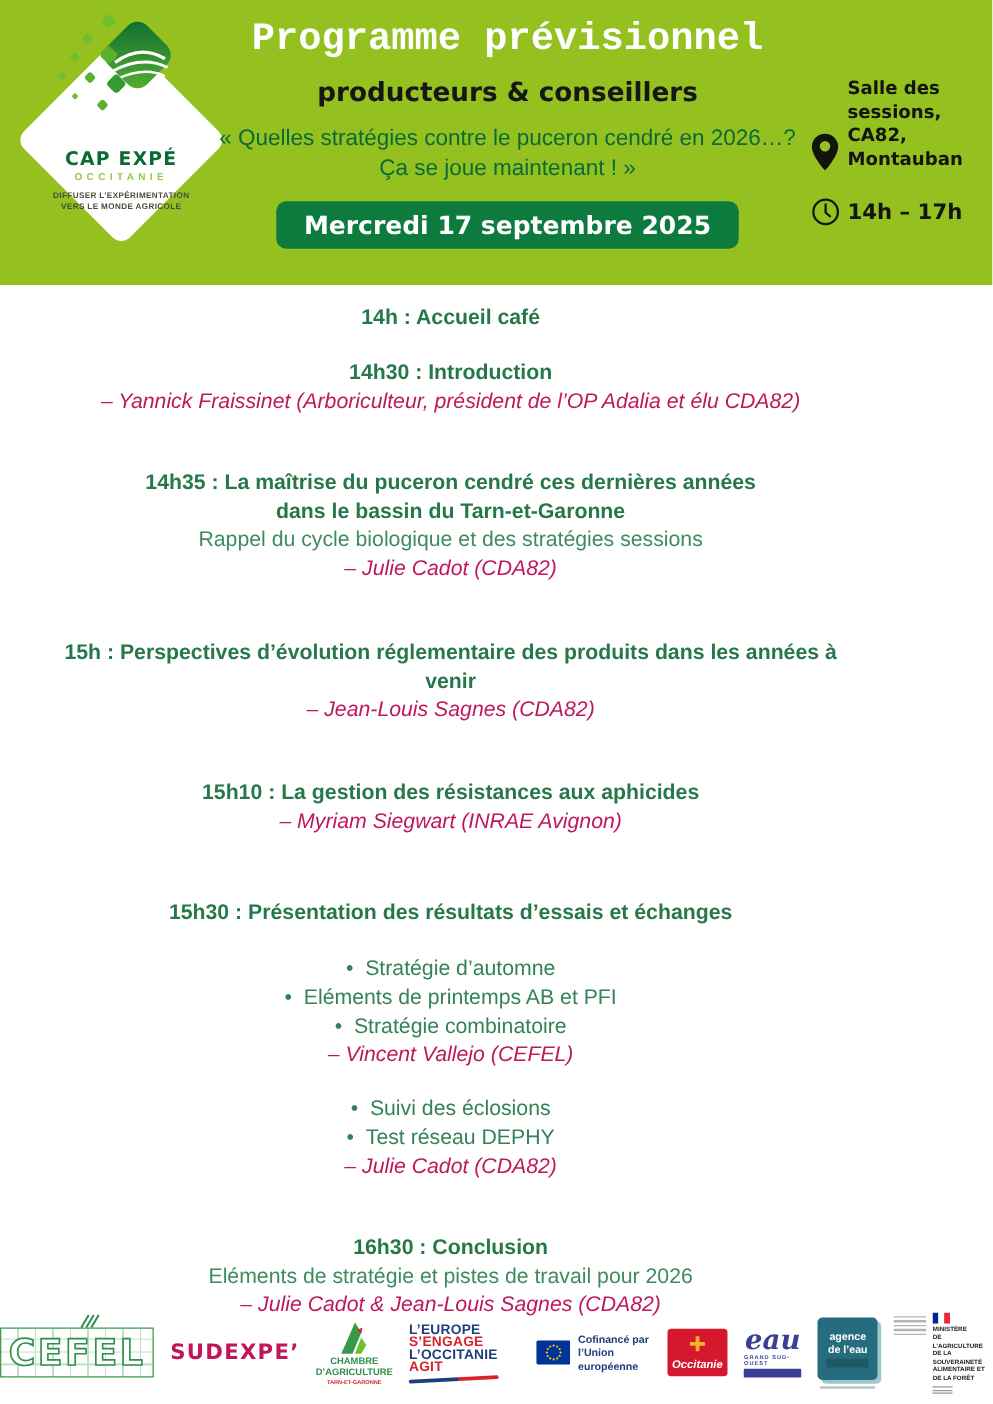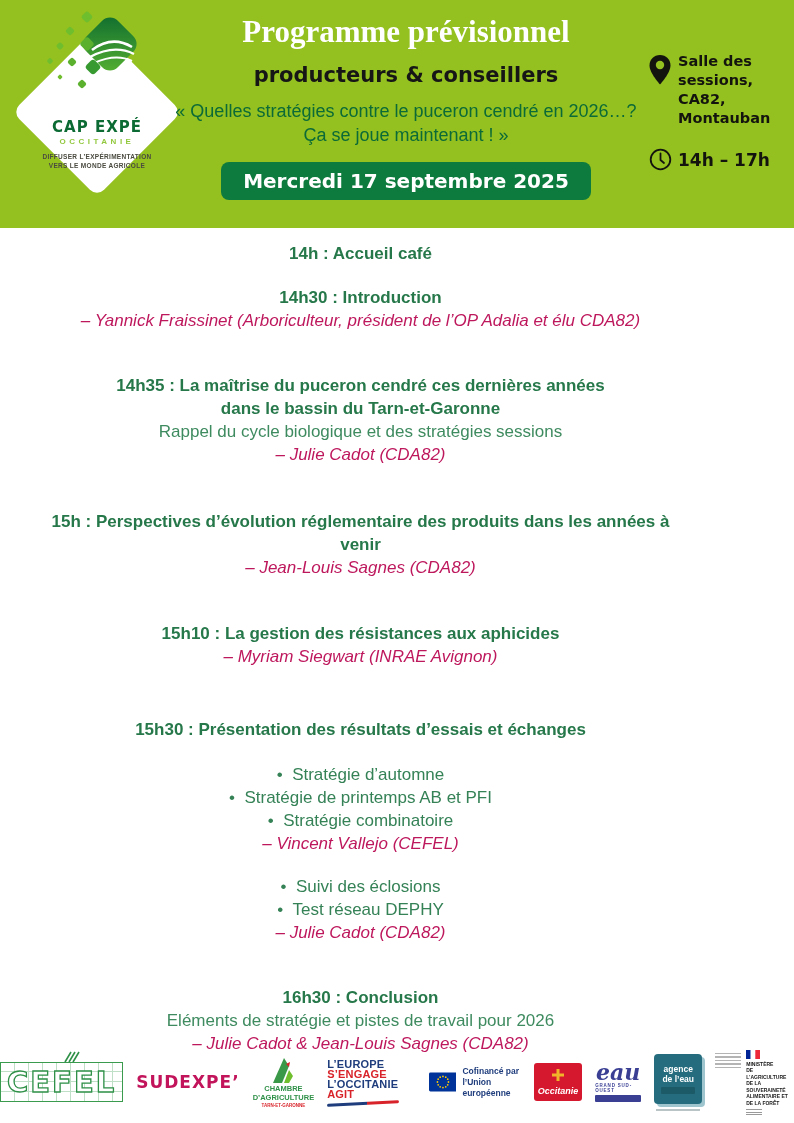--- a/index.html
+++ b/index.html
@@ -12,27 +12,27 @@
   
   .logo-box { position:absolute; left:12px; top:0; width:180px; height:215px; }
   .logo-diamond { position:absolute; left:25px; top:52px; width:120px; height:120px; background:#ffffff; transform:rotate(45deg); border-radius:10px; }
   .logo-mark { position:absolute; left:18px; top:2px; width:130px; height:110px; }
   .logo-text { position:absolute; left:0; top:118px; width:170px; text-align:center; }
   .logo-name { font-size:15px; font-weight:bold; letter-spacing:1px; color:#0c6a33; font-family:"DejaVu Sans", sans-serif; }
   .logo-region { font-size:8px; font-weight:bold; letter-spacing:3.5px; color:#92c83e; margin-top:1px; }
   .logo-tagline { font-size:6.5px; font-weight:bold; color:#4a4a40; margin-top:6px; line-height:9px; letter-spacing:0.3px; }
 
   .header-center { position:absolute; left:168px; right:150px; top:0; text-align:center; }
-  .h-title { margin-top:14px; font-size:31px; font-weight:bold; color:#ffffff; font-family:Liberation Serif, serif; }
+  .h-title { margin-top:14px; font-size:31px; font-weight:bold; color:#ffffff; font-family:Liberation Mono, monospace; }
   .h-sub { margin-top:12px; font-size:21px; font-weight:bold; color:#161616; line-height:27px; font-family:"DejaVu Sans", sans-serif; }
   .h-quote { margin-top:10px; font-size:18px; font-weight:500; color:#0b6a37; line-height:24px; }
   .h-badge { display:inline-block; margin-top:15px; padding:7px 22px; background:#0e7b3e; border-radius:8px; font-size:20px; font-weight:bold; color:#ffffff; font-family:"DejaVu Sans", sans-serif;text-align:right; }
 
   .header-right { position:absolute; right:6px; top:52px; width:146px; }
-  .hr-row { display:flex; align-items:flex-start; }
+  .hr-row { display:flex; align-items:flex-end;margin-top:10px; }
   .hr-icon { width:36px; flex:0 0 36px; display:flex; justify-content:center; padding-top:2px; }
   .hr-text { font-size:14.5px; font-weight:bold; color:#14140f; line-height:19px; font-family:"DejaVu Sans", sans-serif; }
   .hr-time { font-size:17px; font-weight:bold; color:#14140f; font-family:"DejaVu Sans", sans-serif; padding-top:2px; }
   .clock-row { margin-top:18px; align-items:center; }
 
   
   .schedule { position:absolute; top:228px; left:0; width:686px; text-align:center; font-size:17px; line-height:23px;padding-left:35px; }
   .s-title { color:#26784a; font-weight:bold; }
   .s-sub { color:#3f8b60; font-weight:500; }
   .s-speaker { color:#be185d; font-style:italic; font-weight:500; }
@@ -177,21 +177,21 @@
 
   <div class="s-title mt4">15h : Perspectives d’évolution réglementaire des produits dans les années à venir</div>
   <div class="s-speaker">– Jean-Louis Sagnes (CDA82)</div>
 
   <div class="s-title mt5">15h10 : La gestion des résistances aux aphicides</div>
   <div class="s-speaker">– Myriam Siegwart (INRAE Avignon)</div>
 
   <div class="s-title mt6">15h30 : Présentation des résultats d’essais et échanges</div>
 
   <div class="bullet mt7">Stratégie d’automne</div>
-  <div class="bullet">Stratégie de printemps AB et PFI</div>
+  <div class="bullet">Eléments de printemps AB et PFI</div>
   <div class="bullet">Stratégie combinatoire</div>
   <div class="s-speaker">– Vincent Vallejo (CEFEL)</div>
 
   <div class="bullet mt8">Suivi des éclosions</div>
   <div class="bullet">Test réseau DEPHY</div>
   <div class="s-speaker">–  Julie Cadot (CDA82)</div>
 
   <div class="s-title mt9">16h30 : Conclusion</div>
   <div class="s-sub">Eléments de stratégie et pistes de travail pour 2026</div>
   <div class="s-speaker">–  Julie Cadot &amp; Jean-Louis Sagnes (CDA82)</div>

